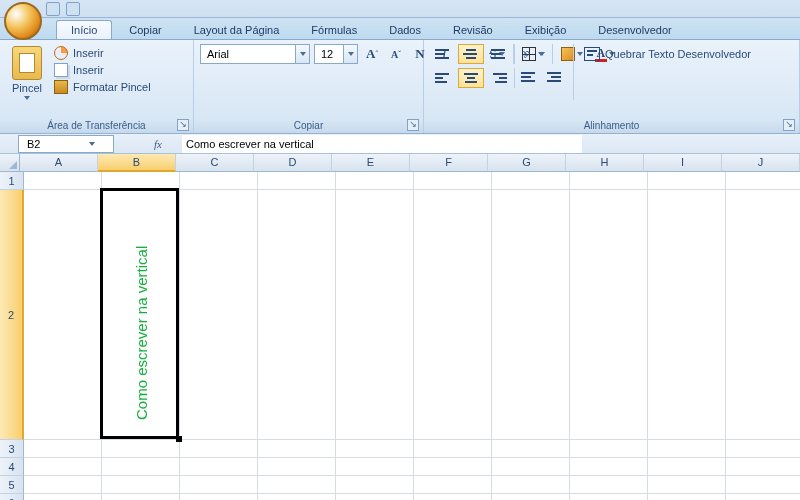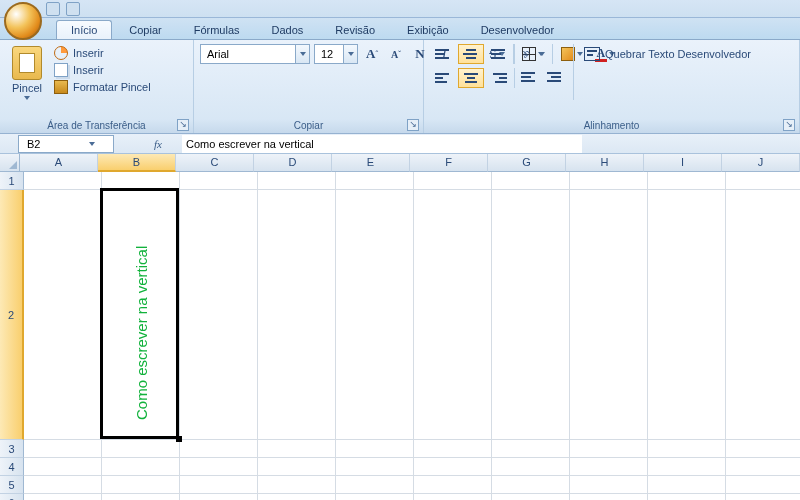--- a/index.html
+++ b/index.html
@@ -257,20 +257,21 @@
   <div class="office-btn"></div>
   <div class="qat">
     <div class="qi"></div>
     <div class="qi"></div>
   </div>
 </div>
 
 <div class="tab-row" id="tabrow">
     <div class="tab active">Início</div>
     <div class="tab">Copiar</div>
+    <div class="tab">Layout da Página</div>
     <div class="tab">Fórmulas</div>
     <div class="tab">Dados</div>
     <div class="tab">Revisão</div>
     <div class="tab">Exibição</div>
     <div class="tab">Desenvolvedor</div>
   </div>
 
 <div class="ribbon">
 
   <div class="group" style="width:194px">

